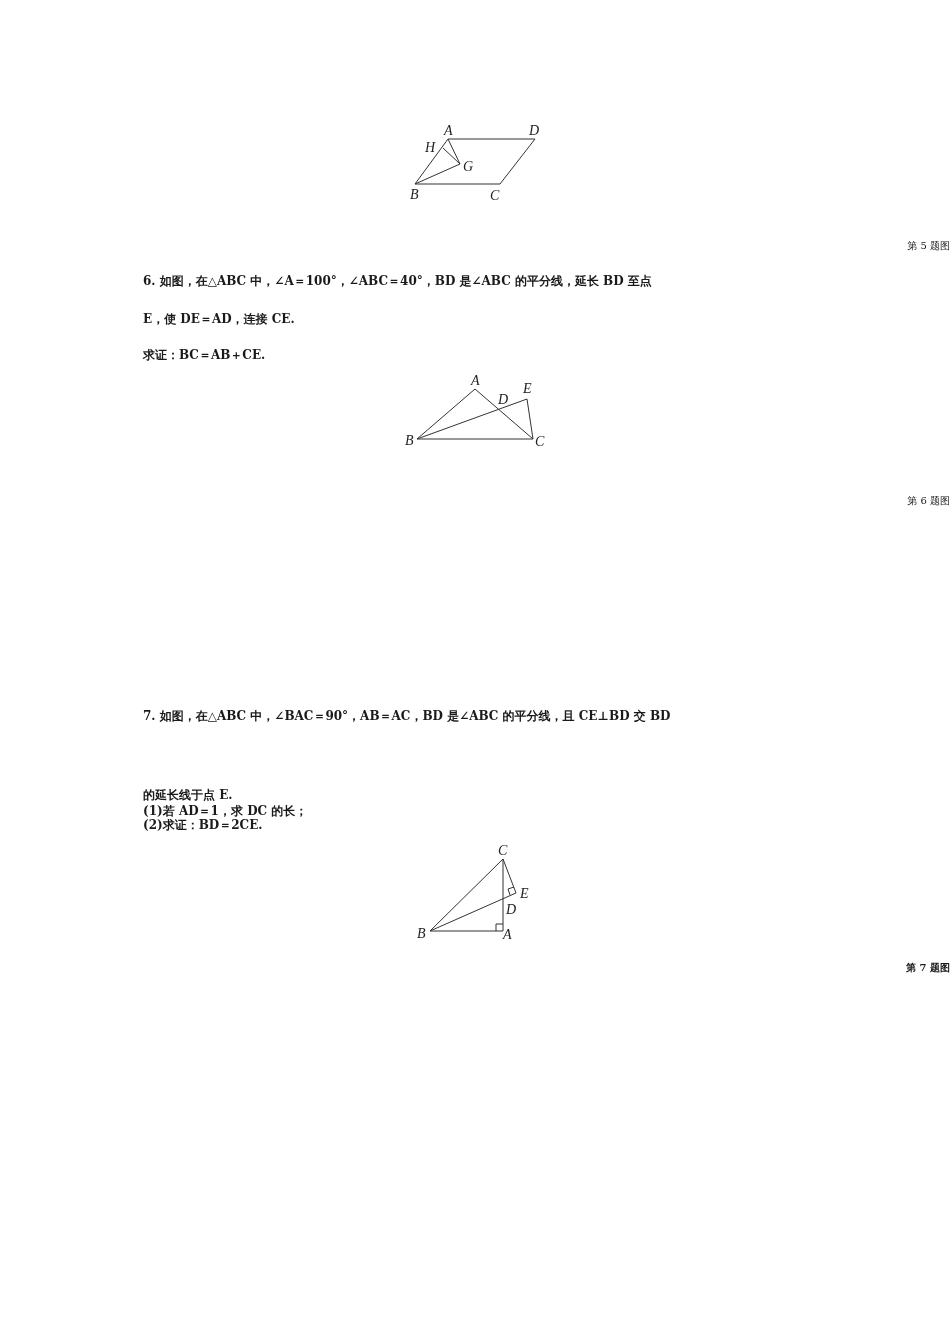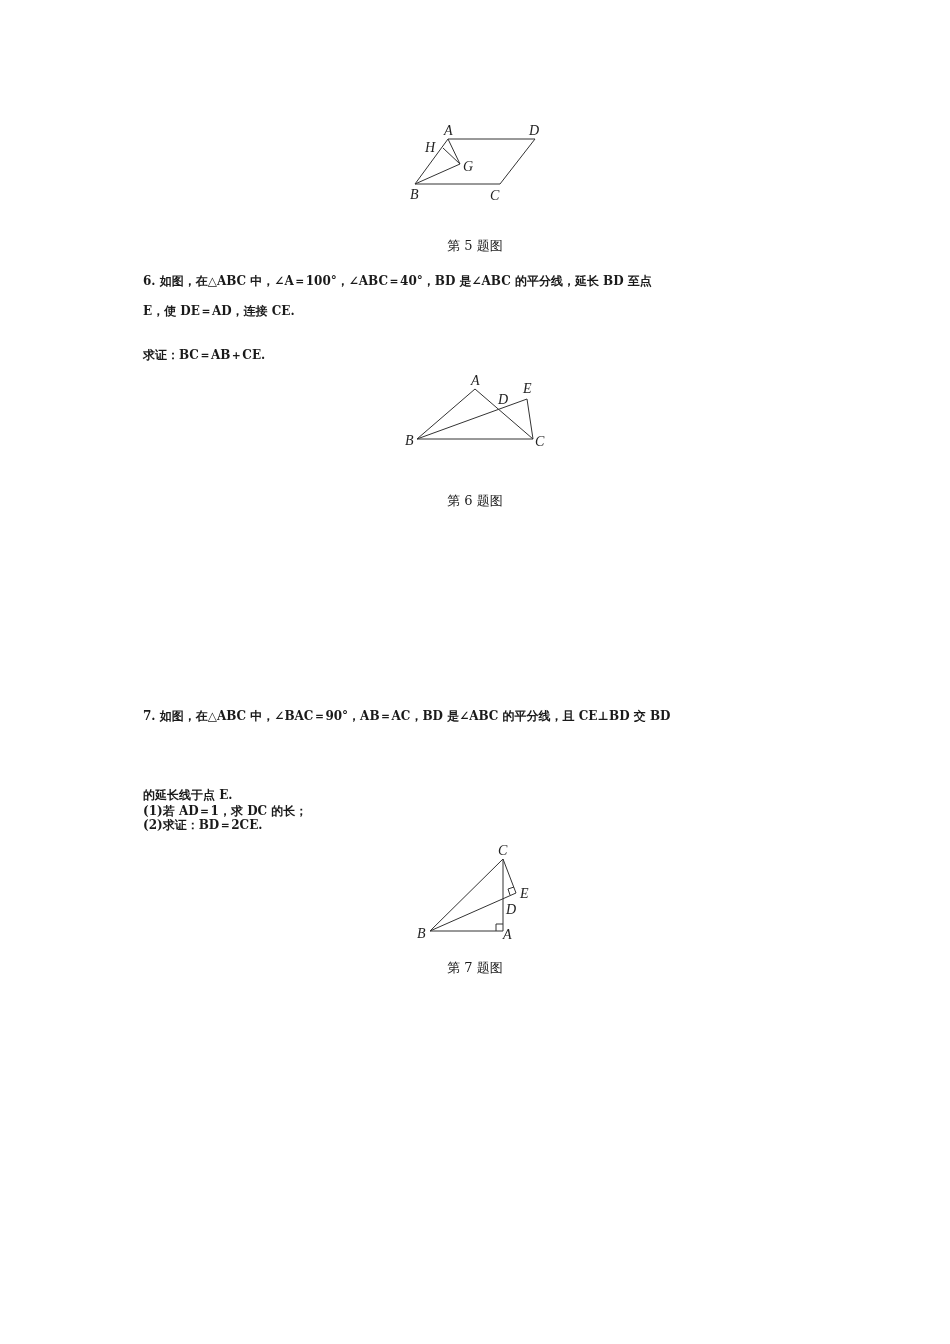--- a/index.html
+++ b/index.html
@@ -1,20 +1,20 @@
 <!DOCTYPE html>
 <html><head>
 <meta charset="utf-8">
 <style>
   html, body { margin: 0; padding: 0; background: #ffffff; }
   body { width: 950px; height: 1344px; position: relative; overflow: hidden;
          font-family: "DejaVu Serif", "Liberation Serif", serif; color: #1a1a1a; }
   .fig { position: absolute; left: 0; top: 0; }
-  .caption { position: absolute; left: 0; width: 950px; text-align: center;
-             font-size: 13px; line-height: 20px; }
+  .caption { position: absolute; left: 0; width: 950px; text-align: right;
+             font-size: 10px; line-height: 20px; }
   .line { position: absolute; left: 143px; font-size: 12px; line-height: 22px; white-space: nowrap; font-weight: bold; }
   .lbl { font-family: "Liberation Serif", serif; font-style: italic; font-size: 14px; fill: #222; }
 </style>
 </head>
 <body>
 
 <svg class="fig" width="950" height="230" viewBox="0 0 950 230">
   <g stroke="#333" stroke-width="1" fill="none">
     <line x1="448" y1="139" x2="535" y2="139"></line>
     <line x1="448" y1="139" x2="415" y2="184"></line>
@@ -27,21 +27,21 @@
   <text class="lbl" x="444" y="135">A</text>
   <text class="lbl" x="529" y="135">D</text>
   <text class="lbl" x="425" y="152">H</text>
   <text class="lbl" x="463" y="171">G</text>
   <text class="lbl" x="410" y="199">B</text>
   <text class="lbl" x="490" y="200">C</text>
 </svg>
 <div class="caption" style="top:236px;">第 5 题图</div>
 
 <div class="line" style="top:270px;">6. 如图，在△ABC 中，∠A＝100°，∠ABC＝40°，BD 是∠ABC 的平分线，延长 BD 至点</div>
-<div class="line" style="top:300px;">E，使 DE＝AD，连接 CE.</div>
+<div class="line" style="top:308px;">E，使 DE＝AD，连接 CE.</div>
 <div class="line" style="top:344px;">求证：BC＝AB＋CE.</div>
 
 <svg class="fig" width="950" height="460" viewBox="0 0 950 460">
   <g stroke="#333" stroke-width="1" fill="none">
     <line x1="475" y1="389" x2="417" y2="439"></line>
     <line x1="475" y1="389" x2="533" y2="439"></line>
     <line x1="417" y1="439" x2="533" y2="439"></line>
     <line x1="417" y1="439" x2="527" y2="399"></line>
     <line x1="527" y1="399" x2="533" y2="439"></line>
   </g>
@@ -67,13 +67,13 @@
     <line x1="503" y1="859" x2="516" y2="893"></line>
     <polyline points="496,931 496,924 503,924"></polyline>
     <polyline points="510,895 508,889 514,887"></polyline>
   </g>
   <text class="lbl" x="498" y="855">C</text>
   <text class="lbl" x="520" y="898">E</text>
   <text class="lbl" x="506" y="914">D</text>
   <text class="lbl" x="417" y="938">B</text>
   <text class="lbl" x="503" y="939">A</text>
 </svg>
-<div class="caption" style="top:958px;">第 7 题图</div>
+<div class="caption" style="top:958px;font-weight:bold;">第 7 题图</div>
 
 </body></html>

